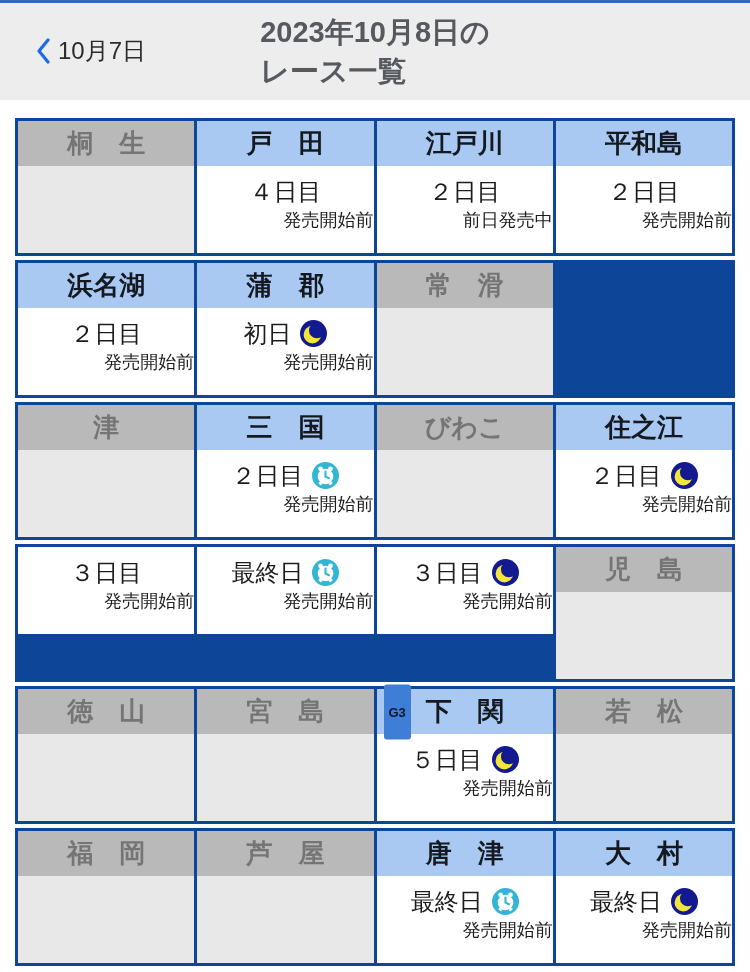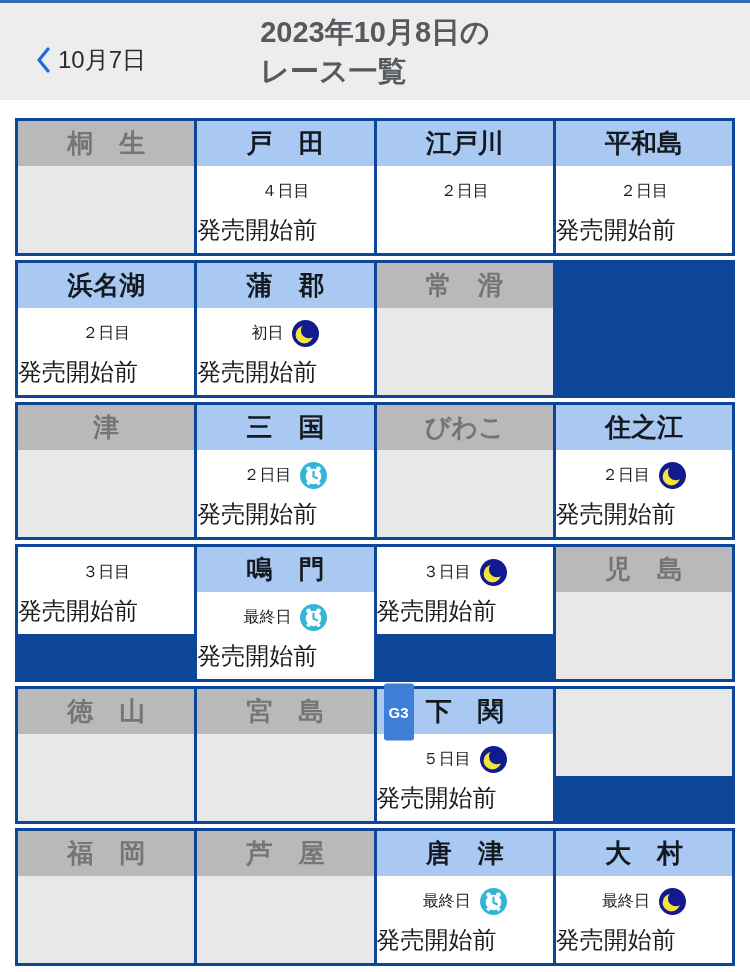--- a/index.html
+++ b/index.html
@@ -8,21 +8,21 @@
     width: 750px; height: 972px; background: #ffffff;
     font-family: "Liberation Sans", "DejaVu Sans", sans-serif;
     overflow: hidden;
   }
   .top-line { height: 3px; background: #2f6bb3; }
   .app-header {
     height: 97px; background: #ededee; position: relative;
     display: flex; align-items: center; justify-content: center;
   }
   .back-button {
-    position: absolute; left: 36px; top: 41px;
+    position: absolute; left: 36px; top: 32px;
     display: flex; align-items: center; gap: 7px;
     cursor: pointer; color: #2b2b2b; font-size: 24px;
   }
   .back-button svg { display: block; }
   .page-title {
     text-align: left; font-size: 29px; font-weight: bold;
     color: #56595e; line-height: 1.32;
   }
   .grid { margin: 18px 15px 0 15px; display: flex; flex-direction: column; gap: 4px; }
   .row {
@@ -34,28 +34,28 @@
     height: 45px; display: flex; align-items: center; justify-content: center;
     font-size: 26px; font-weight: bold; position: relative;
   }
   .cell.active .cell-header { background: #a9c9f3; color: #14191f; }
   .cell.inactive .cell-header { background: #b9b9b9; color: #757575; }
   .cell-body { height: 87px; padding-top: 9px; }
   .cell.active .cell-body { background: #ffffff; }
   .cell.inactive .cell-body { background: #e8e8e8; }
   .day-line {
     display: flex; align-items: center; justify-content: center;
-    gap: 9px; height: 33px; font-size: 16px; color: #1c1c1c;
-  }
-  .status { text-align: left; font-size: 24px; color: #1c1c1c; margin-top: 6px; }
+    gap: 9px; height: 33px; font-size: 24px; color: #1c1c1c;
+  }
+  .status { text-align: right; font-size: 18px; color: #1c1c1c; }
   .icon { display: inline-flex; }
   .icon svg { display: block; }
   .grade-badge {
     position: absolute; left: 7px; top: 50%; transform: translateY(-50%);
-    background: #3f7ed6; color: #ffffff; font-size: 15px; font-weight: bold;
+    background: #3f7ed6; color: #0f172a; font-size: 13px; font-weight: bold;
     padding: 21px 5px; border-radius: 3px; line-height: 1;
   }
 </style>
 </head>
 <body>
 
 <div class="top-line"></div>
 
 <div class="app-header">
   <div class="back-button">
@@ -100,20 +100,21 @@
       <div class="cell active">
     <div class="cell-header">
 
       <span>江戸川</span>
     </div>
     <div class="cell-body">
       <div class="day-line">
         <span>２日目</span>
 
       </div>
+      <div class="status">前日発売中</div>
     </div>
   </div>
       <div class="cell active">
     <div class="cell-header">
 
       <span>平和島</span>
     </div>
     <div class="cell-body">
       <div class="day-line">
         <span>２日目</span>
@@ -238,24 +239,20 @@
       <div class="cell active">
     <div class="cell-body">
       <div class="day-line">
         <span>３日目</span>
 
       </div>
       <div class="status">発売開始前</div>
     </div>
   </div>
       <div class="cell active">
-    <div class="cell-header">
-
-      <span>鳴　門</span>
-    </div>
     <div class="cell-body">
       <div class="day-line">
         <span>最終日</span>
 
         <span class="icon">
           <svg width="27" height="27" viewBox="0 0 24 24">
             <circle cx="12" cy="12" r="12" fill="#33b5d6"></circle>
             <circle cx="7.6" cy="6.1" r="2.1" fill="#ffffff"></circle>
             <circle cx="16.4" cy="6.1" r="2.1" fill="#ffffff"></circle>
             <rect x="5.6" y="18.1" width="3.4" height="2" rx="1" fill="#ffffff" transform="rotate(38 7.3 19.1)"></rect>
@@ -330,20 +327,24 @@
             <circle cx="11" cy="13" r="7.8" fill="#f2e63d"></circle>
             <circle cx="15" cy="9.3" r="7" fill="#13198f"></circle>
           </svg>
         </span>
 
       </div>
       <div class="status">発売開始前</div>
     </div>
   </div>
       <div class="cell inactive">
+    <div class="cell-header">
+
+      <span>若　松</span>
+    </div>
     <div class="cell-body">
       
       
     </div>
   </div>
     </div>
     <div class="row">
       <div class="cell inactive">
     <div class="cell-header">
 

